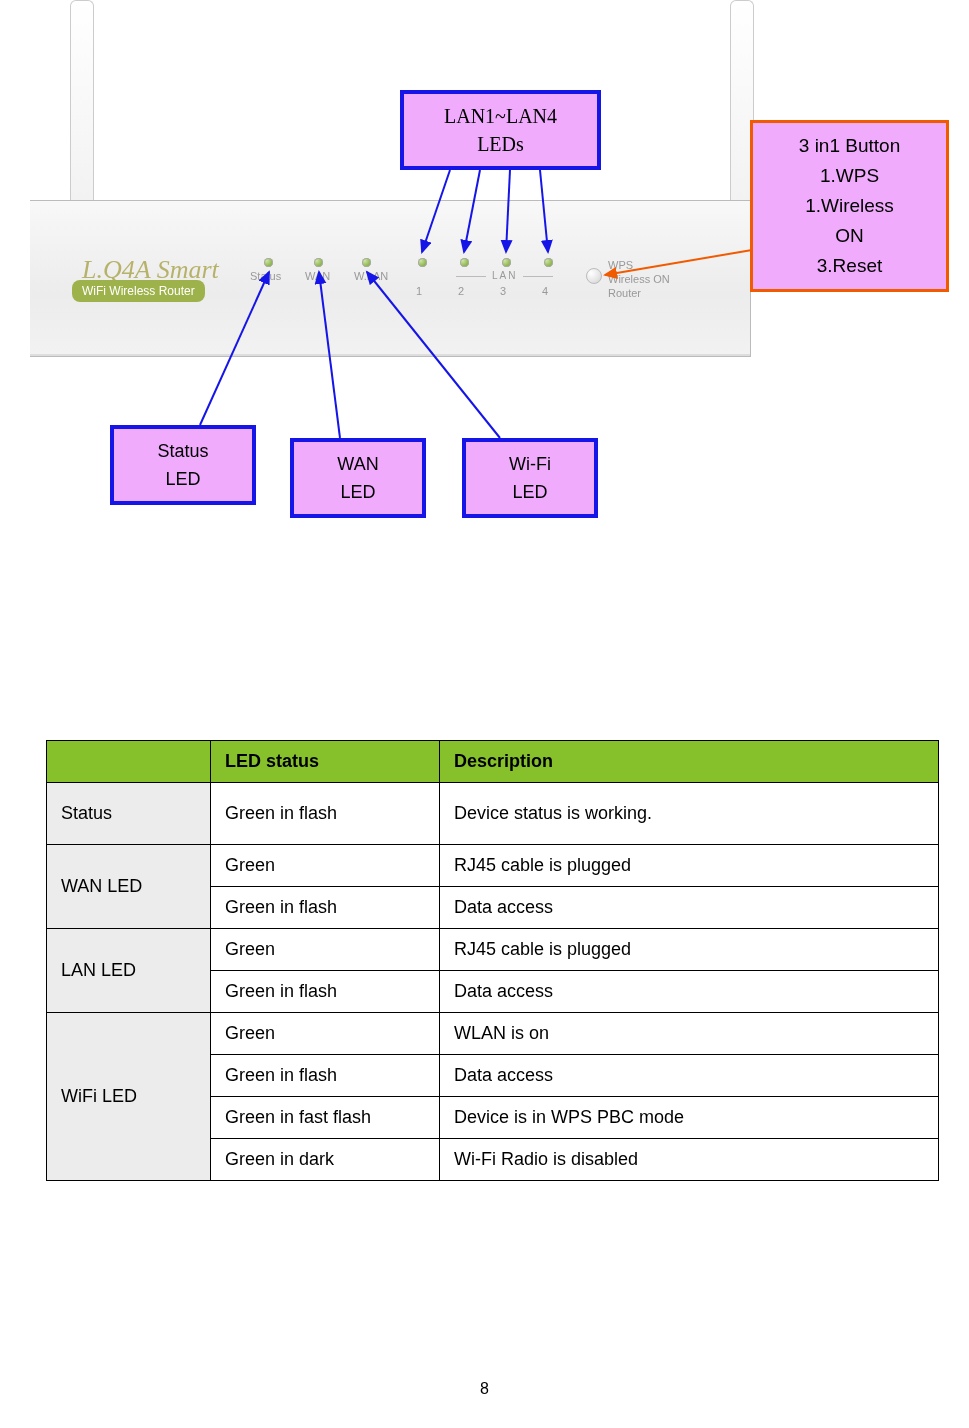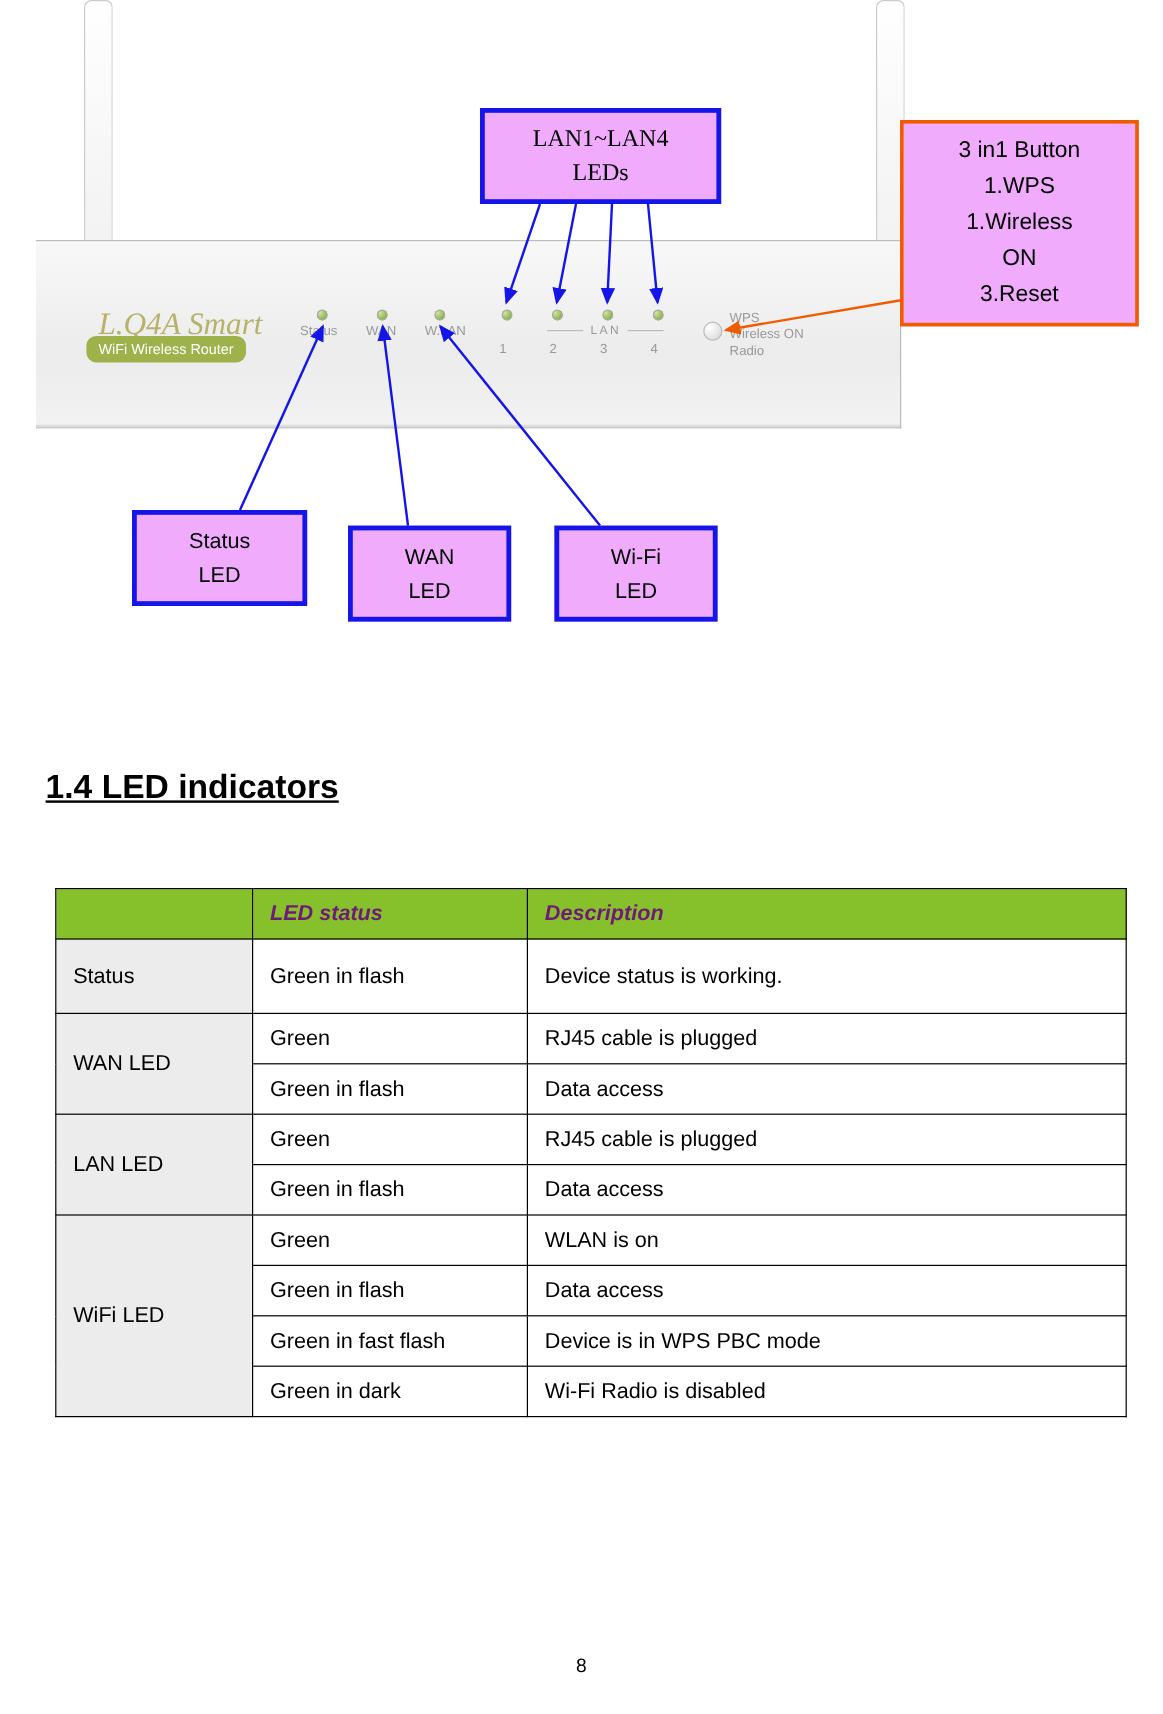--- a/index.html
+++ b/index.html
@@ -125,21 +125,21 @@
   
   .callout {
     position: absolute;
     background: #f0abfc;
     text-align: center;
     font-size: 18px;
     line-height: 28px;
     padding: 8px 14px;
   }
   .callout.blue   { border: 4px solid #1515e8; }
-  .callout.orange { border: 3px solid #f25a00; font-size: 19px; line-height: 30px; }
+  .callout.orange { border: 3px solid #f25a00; font-size: 19px; line-height: 30px; margin-top: 20px; }
   .serif { font-family: "Times New Roman", serif; font-size: 20px; }
 
   .c-lan    { left: 370px; top:  90px; width: 165px; }
   .c-3in1   { left: 720px; top: 100px; width: 165px; }
   .c-status { left:  80px; top: 425px; width: 110px; }
   .c-wan    { left: 260px; top: 438px; width: 100px; }
   .c-wifi   { left: 432px; top: 438px; width: 100px; }
 
   
   .arrows {
@@ -170,22 +170,21 @@
     font-size: 18px;
   }
   .tbl th, .tbl td {
     border: 1.5px solid #000;
     padding: 10px 14px;
     text-align: left;
     vertical-align: middle;
   }
   .tbl .hdr {
     background: #86c12c;
-    color: #701a75;
-    font-style: italic;
+    color: #000000;
   }
   .tbl .grey { background: #ececec; }
   .tbl .col-a { width: 135px; }
   .tbl .col-b { width: 200px; }
   .tbl .col-c { width: 470px; }
   .tbl .tall td { padding-top: 20px; padding-bottom: 20px; }
 
   .page-num {
     position: absolute;
     left: 0;
@@ -219,21 +218,21 @@
     <div class="router-labels rl-status">Status</div>
     <div class="router-labels rl-wan">WAN</div>
     <div class="router-labels rl-wlan">W.LAN</div>
     <div class="router-labels rl-lan">LAN</div>
     <div class="router-labels rl-1">1</div>
     <div class="router-labels rl-2">2</div>
     <div class="router-labels rl-3">3</div>
     <div class="router-labels rl-4">4</div>
     <div class="router-labels rl-wps" style="white-space:pre;">WPS
 Wireless ON
-Radio</div>
+Router</div>
 
     <div class="callout blue c-lan serif">
       <div>LAN1~LAN4</div>
       <div>LEDs</div>
     </div>
     <div class="callout orange c-3in1">
       <div>3 in1 Button</div>
       <div>1.WPS</div>
       <div>1.Wireless</div>
       <div>ON</div>
@@ -270,21 +269,20 @@
       <line x1="722" y1="250" x2="575" y2="275" stroke="#f25a00" stroke-width="2" marker-end="url(#ah-orange)"></line>
 
       <line x1="170" y1="425" x2="239" y2="272" stroke="#1515e8" stroke-width="2" marker-end="url(#ah-blue)"></line>
 
       <line x1="310" y1="438" x2="289" y2="272" stroke="#1515e8" stroke-width="2" marker-end="url(#ah-blue)"></line>
 
       <line x1="470" y1="438" x2="337" y2="272" stroke="#1515e8" stroke-width="2" marker-end="url(#ah-blue)"></line>
     </svg>
   </div>
 
-  <div class="section-title">1.4 LED indicators</div>
 
   <table class="tbl">
     <tbody>
         <tr class="hdr">
       <th class="col-a"></th>
       <th class="col-b">LED status</th>
       <th class="col-c">Description</th>
     </tr>
     <tr class="tall">
       <td class="grey">Status</td>

